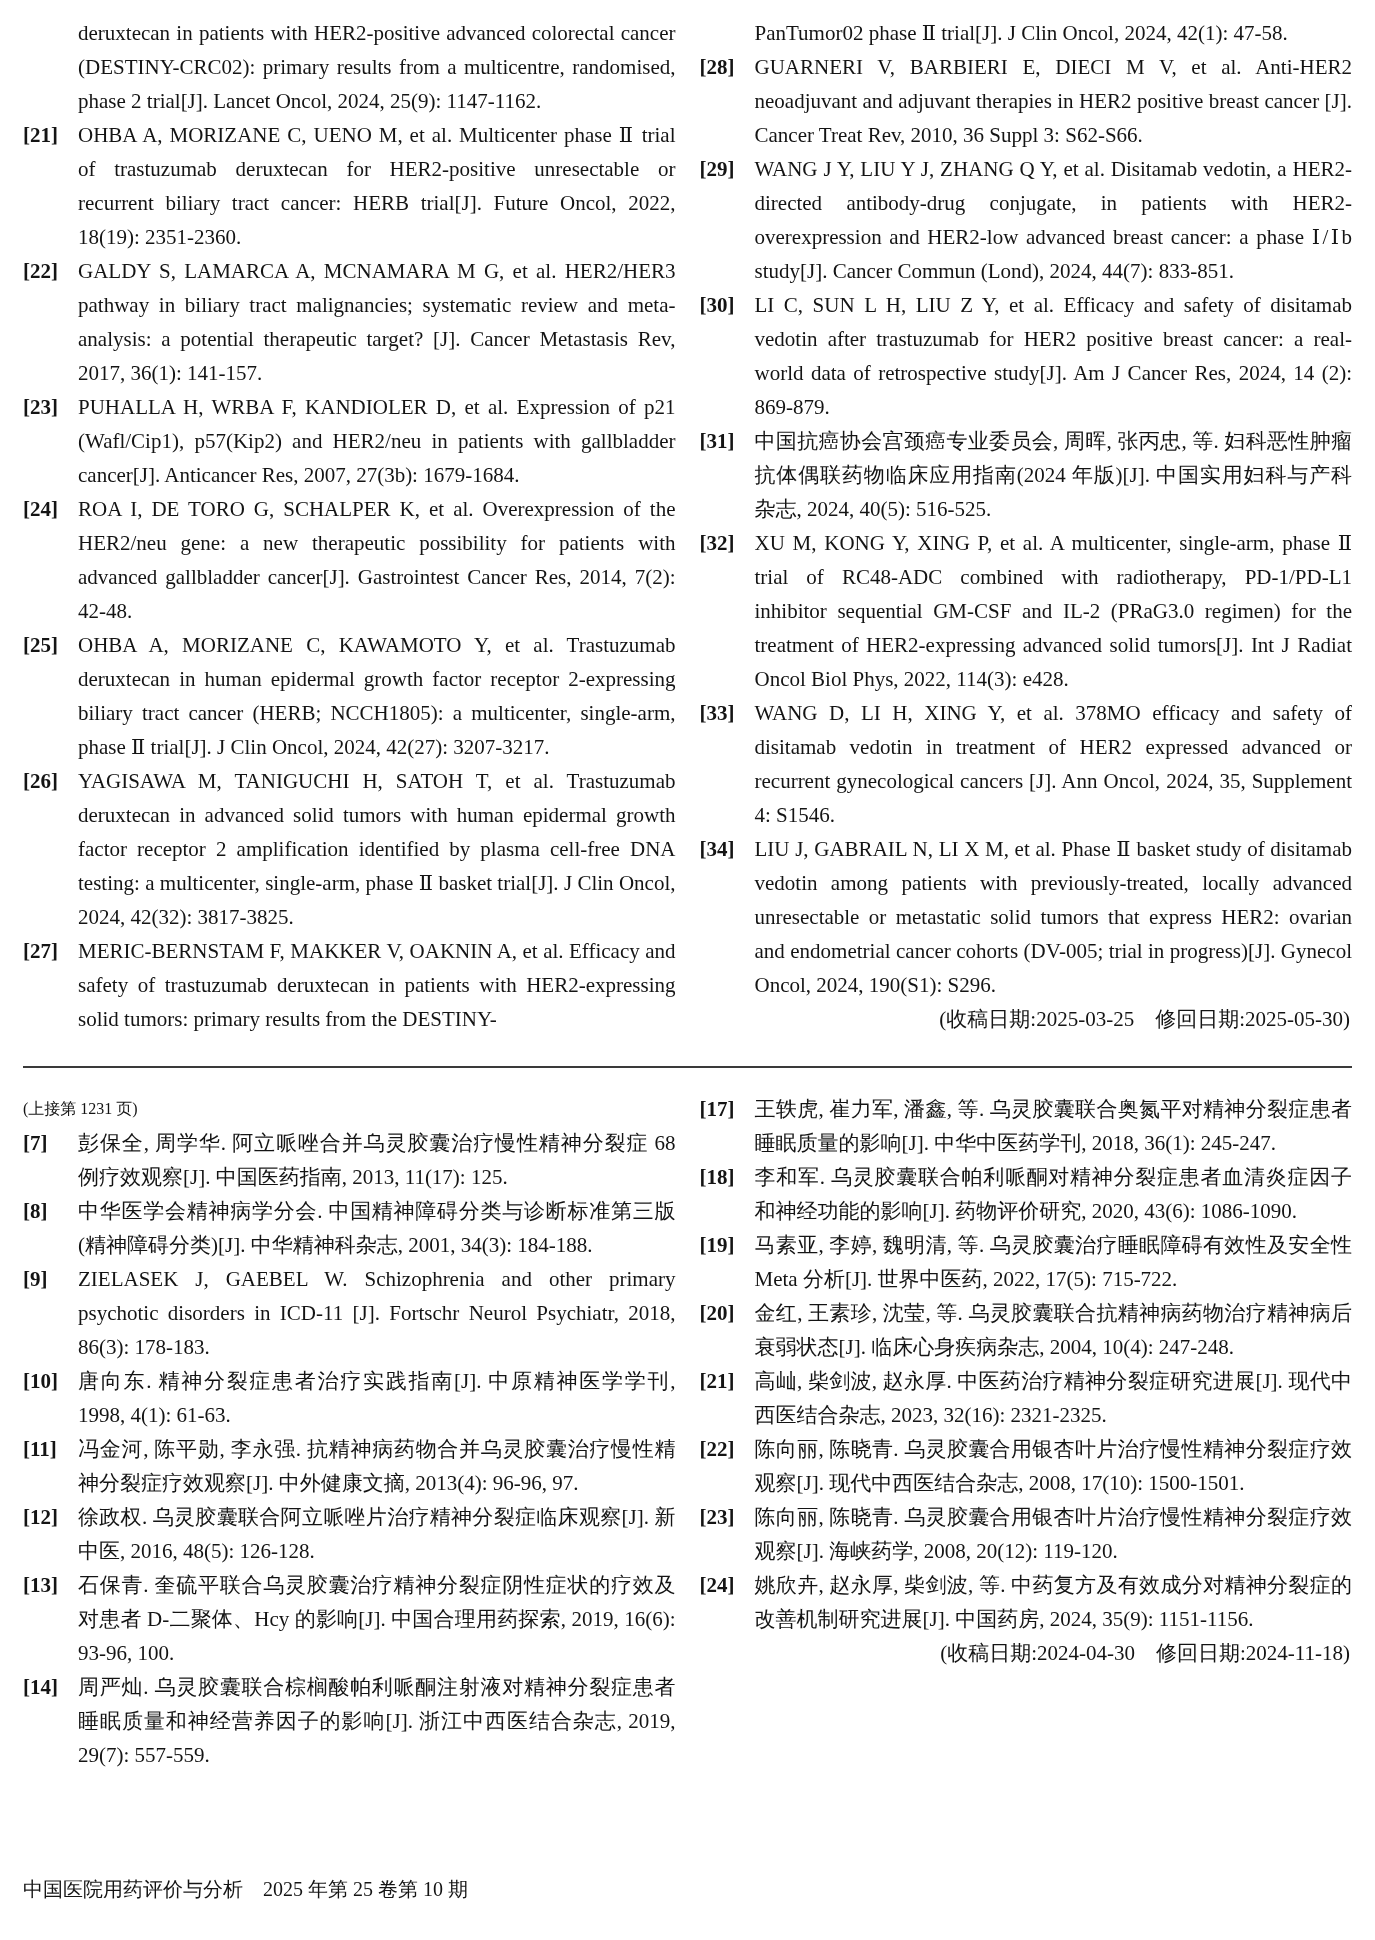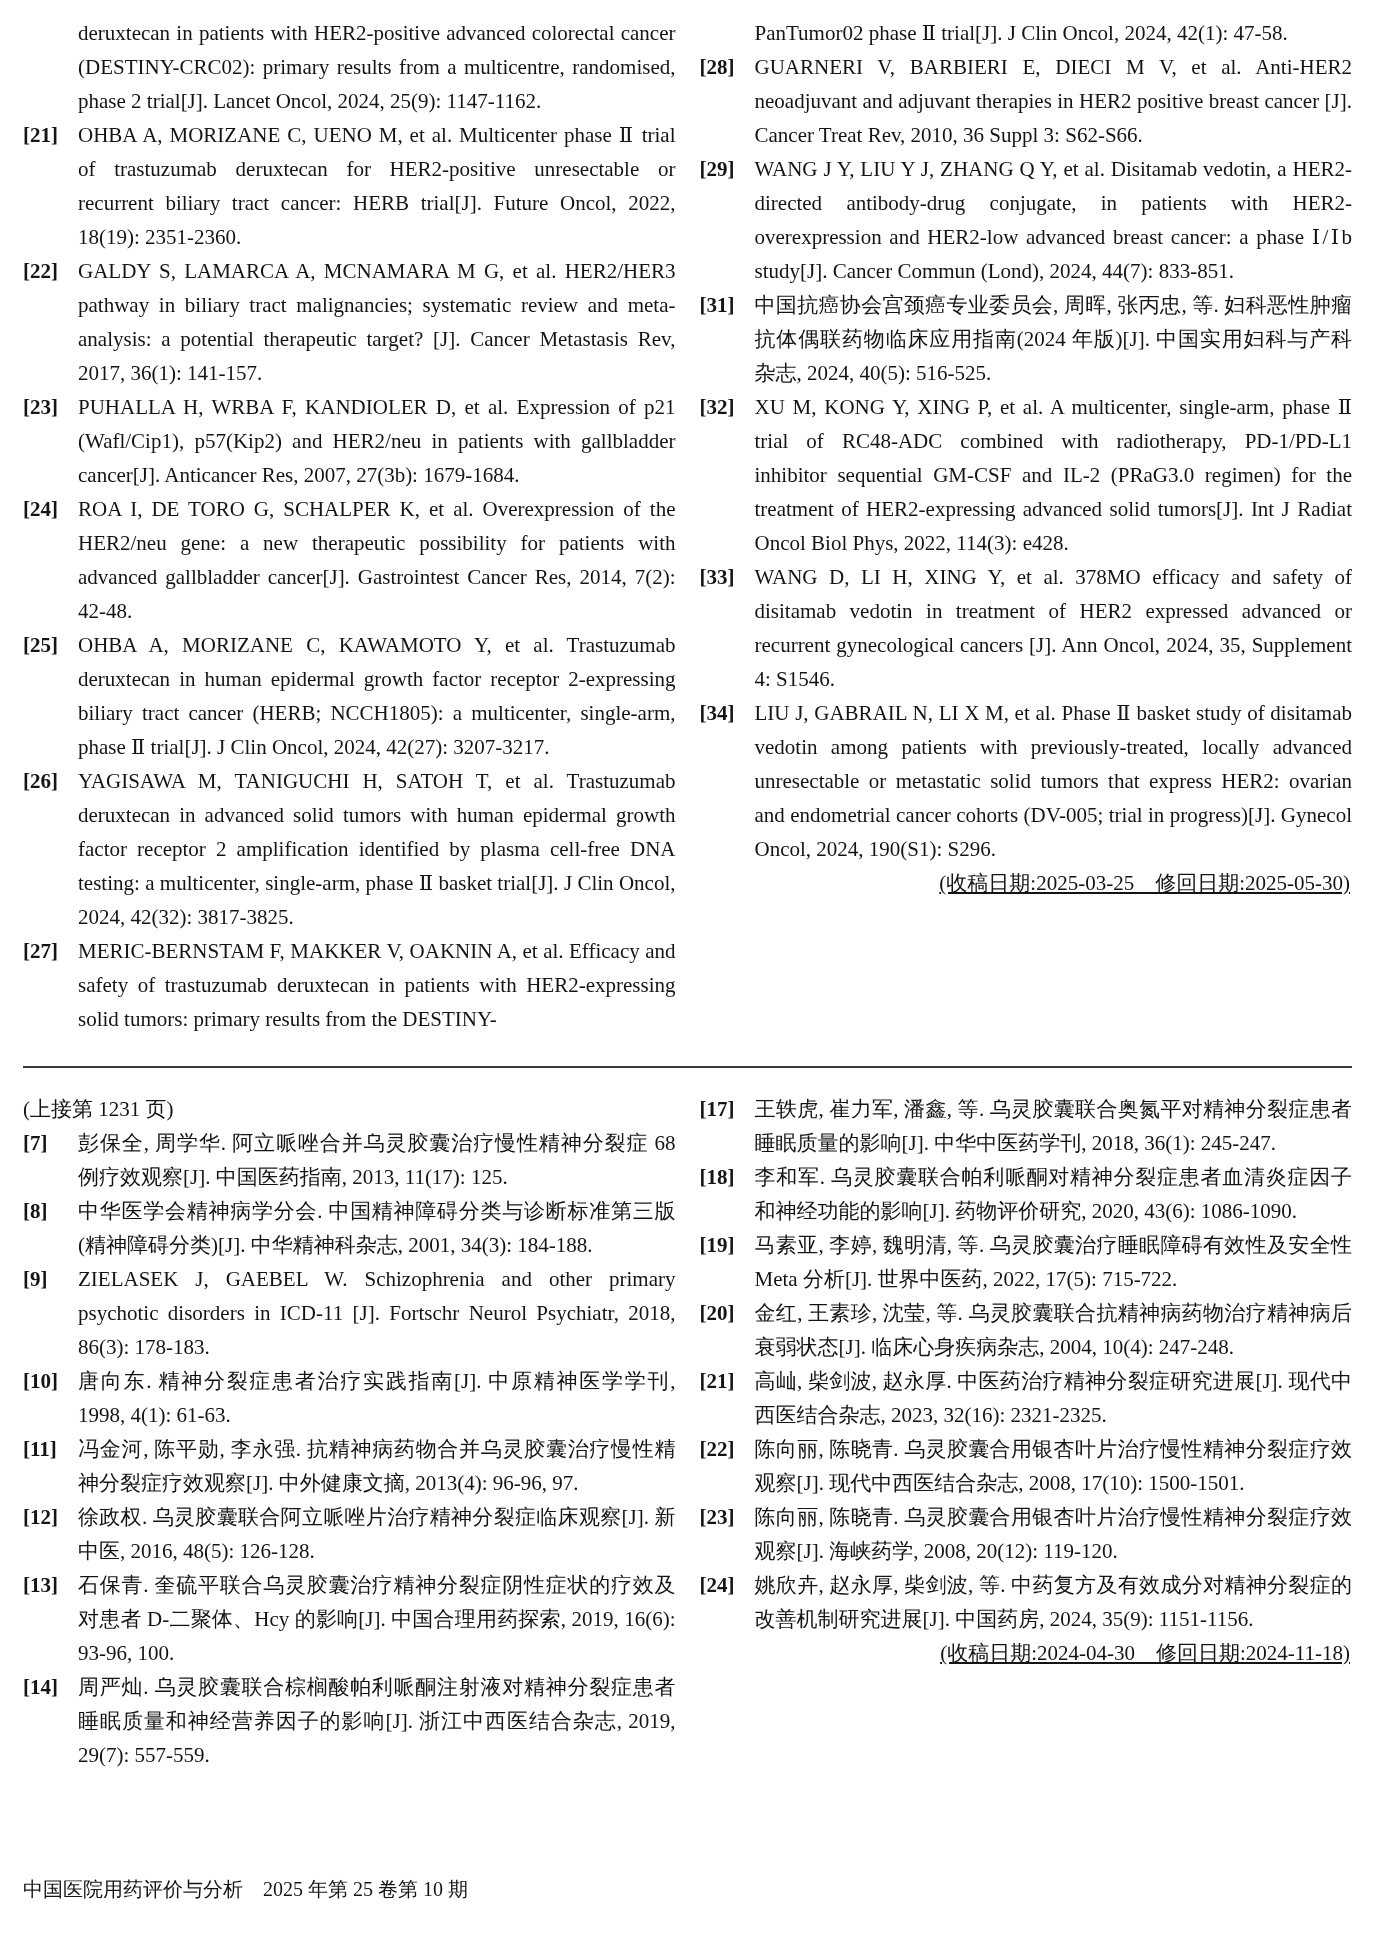--- a/index.html
+++ b/index.html
@@ -37,29 +37,28 @@
   }
   .ref-text {
     flex: 1 1 auto;
     font-size: 21px;
     line-height: 34px;
     text-align: justify;
     text-justify: inter-word;
     word-break: break-word;
   }
   .continuation-note {
-    font-size: 21px;
+    font-size: 16px;
     line-height: 34px;
   }
   .dates-line {
     font-size: 21px;
     line-height: 34px;
     text-align: right;
     padding-right: 2px;
-    text-decoration: underline;
   }
   .divider {
     border: none;
     border-top: 2px solid #3a3a3a;
     margin: 10px 0 24px 0;
   }
   .footer {
     position: absolute;
     left: 23px;
     right: 23px;
@@ -133,20 +132,24 @@
           <div class="ref">
             <span class="ref-num">[28]</span>
             <span class="ref-text">GUARNERI V, BARBIERI E, DIECI M V, et al. Anti-HER2 neoadjuvant and adjuvant therapies in HER2 positive breast cancer [J]. Cancer Treat Rev, 2010, 36 Suppl 3: S62-S66.</span>
           </div>
 
           <div class="ref">
             <span class="ref-num">[29]</span>
             <span class="ref-text">WANG J Y, LIU Y J, ZHANG Q Y, et al. Disitamab vedotin, a HER2-directed antibody-drug conjugate, in patients with HER2-overexpression and HER2-low advanced breast cancer: a phase Ⅰ/Ⅰb study[J]. Cancer Commun (Lond), 2024, 44(7): 833-851.</span>
           </div>
 
+          <div class="ref">
+            <span class="ref-num">[30]</span>
+            <span class="ref-text">LI C, SUN L H, LIU Z Y, et al. Efficacy and safety of disitamab vedotin after trastuzumab for HER2 positive breast cancer: a real-world data of retrospective study[J]. Am J Cancer Res, 2024, 14 (2): 869-879.</span>
+          </div>
 
           <div class="ref">
             <span class="ref-num">[31]</span>
             <span class="ref-text">中国抗癌协会宫颈癌专业委员会, 周晖, 张丙忠, 等. 妇科恶性肿瘤抗体偶联药物临床应用指南(2024 年版)[J]. 中国实用妇科与产科杂志, 2024, 40(5): 516-525.</span>
           </div>
 
           <div class="ref">
             <span class="ref-num">[32]</span>
             <span class="ref-text">XU M, KONG Y, XING P, et al. A multicenter, single-arm, phase Ⅱ trial of RC48-ADC combined with radiotherapy, PD-1/PD-L1 inhibitor sequential GM-CSF and IL-2 (PRaG3.0 regimen) for the treatment of HER2-expressing advanced solid tumors[J]. Int J Radiat Oncol Biol Phys, 2022, 114(3): e428.</span>
           </div>

